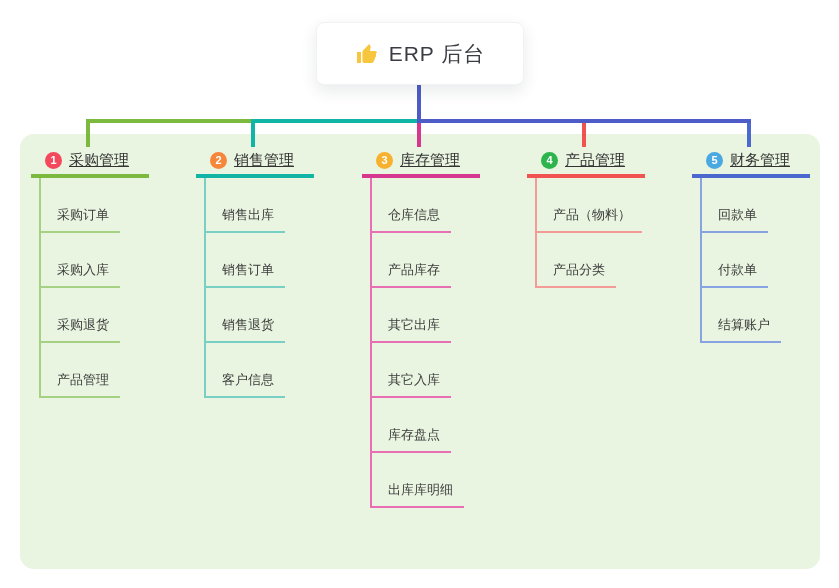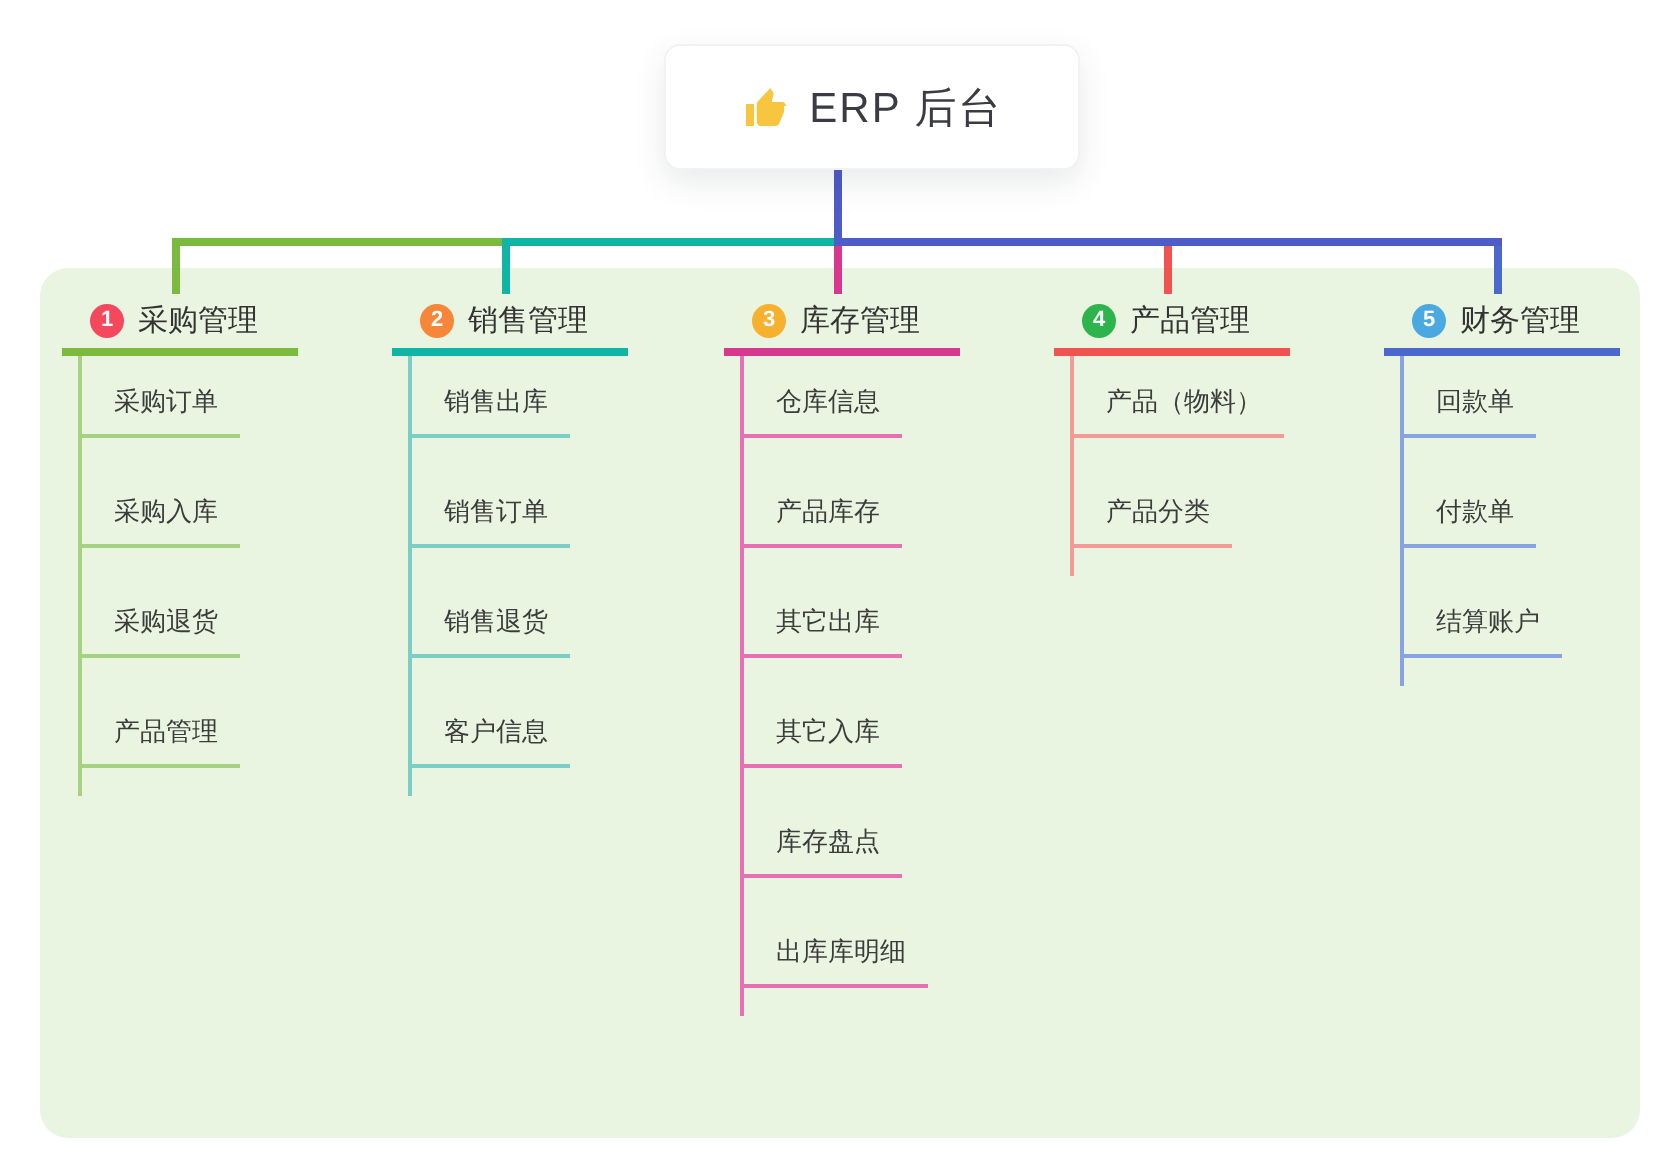--- a/index.html
+++ b/index.html
@@ -12,21 +12,21 @@
 
   .panel {
     position: absolute; left: 20px; top: 134px;
     width: 800px; height: 435px;
     background: var(--panel-bg, #e9f5e1);
     border-radius: 14px;
   }
 
   
   .root-card {
-    position: absolute; left: 332px; top: 22px;
+    position: absolute; left: 316px; top: 22px;
     width: 208px; height: 63px;
     background: #ffffff;
     border: 1px solid #f1f2f4;
     border-radius: 8px;
     box-shadow: 0 6px 16px rgba(40, 50, 60, 0.10);
     display: flex; align-items: center; justify-content: center; gap: 10px;
     z-index: 5;
   }
   .root-title { font-size: 21px; font-weight: 500; color: #3a3b43; letter-spacing: 1px; }
   .thumb-icon { width: 24px; height: 24px; display: block; }
@@ -42,28 +42,28 @@
     padding-left: 14px;
     border-bottom: 4px solid var(--line);
     cursor: default;
   }
   .badge {
     width: 17px; height: 17px; border-radius: 50%;
     color: #ffffff; font-size: 11px; font-weight: bold;
     display: flex; align-items: center; justify-content: center;
     flex-shrink: 0;
   }
-  .branch-title { font-size: 15px; color: #333333; white-space: nowrap; }
+  .branch-title { font-size: 15px; color: #333333; white-space: nowrap; text-decoration: underline; }
 
   .children {
     margin-left: 8px;
     border-left: 2px solid var(--light);
     width: max-content;
   }
-  .child { height: 55px; display: flex; align-items: center; }
+  .child { height: 55px; display: flex; align-items: flex-end; }
   .child-label {
     display: inline-block;
     padding: 0 11px 7px 16px;
     border-bottom: 2px solid var(--light);
     font-size: 13px; color: #3c3c3c; white-space: nowrap;
   }
 </style>
 </head>
 <body>
 

